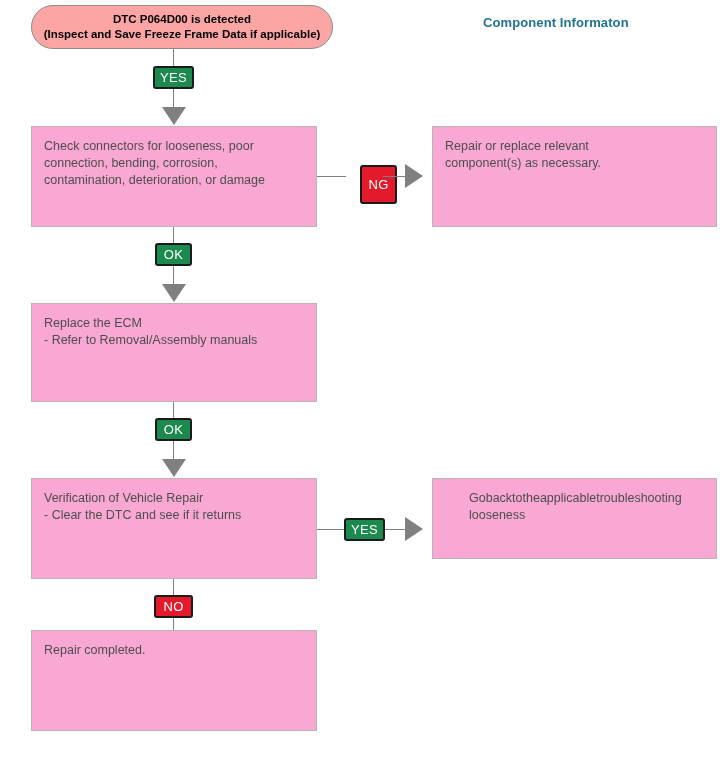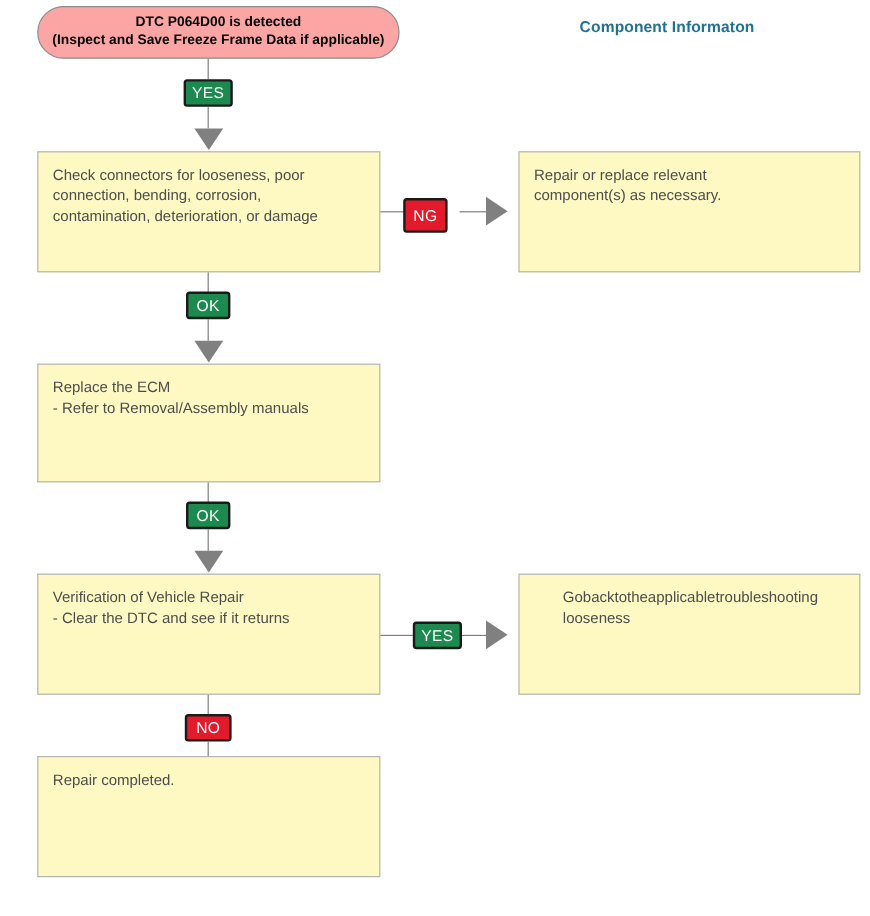--- a/index.html
+++ b/index.html
@@ -53,38 +53,38 @@
     font-size: 13px;
     font-weight: bold;
     color: #1f7391;
     letter-spacing: 0.1px;
     white-space: nowrap;
   }
 
   
   .pbox {
     position: absolute;
-    background: #fef9c3;
+    background: #f9a8d4;
     border: 1px solid #b5b5b5;
     box-sizing: border-box;
     color: #4d4d4d;
     font-size: 12.5px;
     line-height: 17px;
     padding: 11px 12px 0 12px;
   }
   .pbox .line { display: block; }
 
   .col-left  { left: 31px;  width: 286px; }
   .col-right { left: 432px; width: 285px; }
 
   .box-check   { top: 126px; height: 101px; }
   .box-repair  { top: 126px; height: 101px; }
   .box-ecm     { top: 303px; height: 99px;  }
   .box-verify  { top: 478px; height: 101px; }
-  .box-goback  { top: 478px; height: 101px; padding-left: 36px; }
+  .box-goback  { top: 478px; height: 81px; padding-left: 36px; }
   .box-done    { top: 630px; height: 101px; }
 
   
   .vline {
     position: absolute;
     width: 1px;
     background: #808080;
     left: 173px;
   }
   .hline {
@@ -144,21 +144,21 @@
   <div class="vline" style="top:89px; height:18px;"></div>
   <div class="arrow-down" style="top:107px;"></div>
 
   <div class="pbox col-left box-check">
     <span class="line">Check connectors for looseness, poor</span>
     <span class="line">connection, bending, corrosion,</span>
     <span class="line">contamination, deterioration, or damage</span>
   </div>
 
   <div class="hline" style="left:317px; top:176px; width:29px;"></div>
-  <div class="badge badge-red" style="left:336px; top:165px; width:37px; height:29px;">NG</div>
+  <div class="badge badge-red" style="left:360px; top:165px; width:37px; height:39px;">NG</div>
   <div class="hline" style="left:383px; top:176px; width:22px;"></div>
   <div class="arrow-right" style="left:405px; top:164px;"></div>
 
   <div class="pbox col-right box-repair">
     <span class="line">Repair or replace relevant</span>
     <span class="line">component(s) as necessary.</span>
   </div>
 
   <div class="vline" style="top:227px; height:17px;"></div>
   <div class="badge badge-green" style="left:155px; top:243px; width:37px; height:23px;">OK</div>

